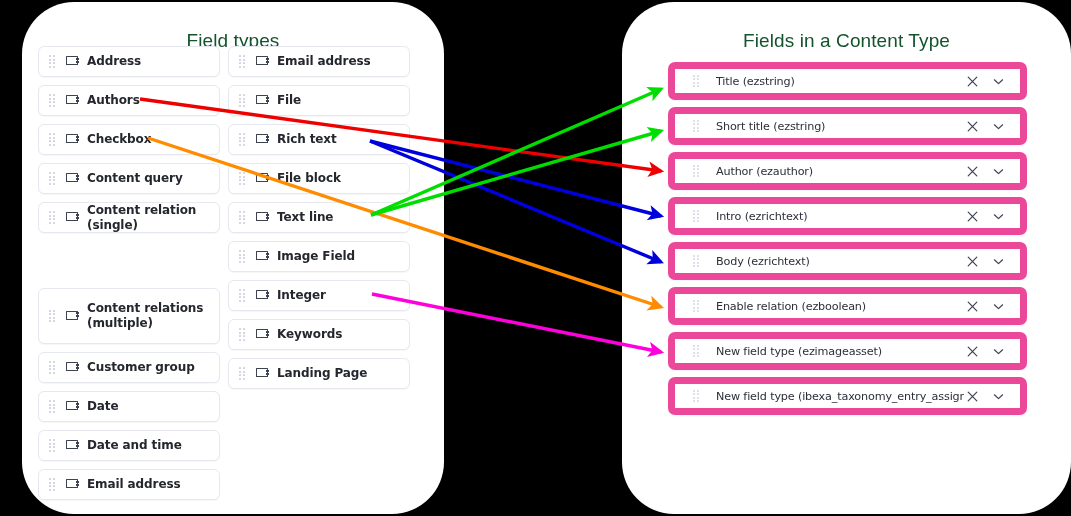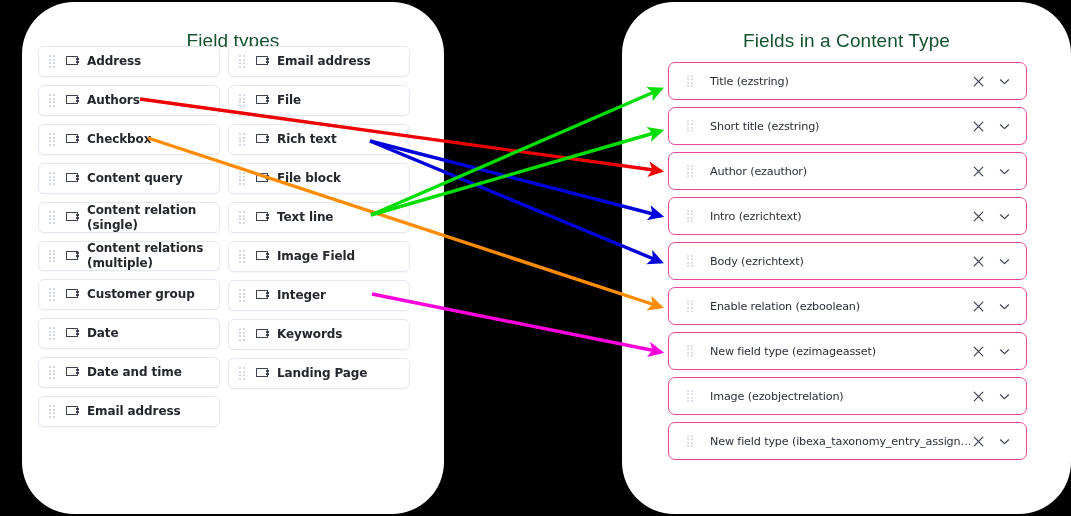--- a/index.html
+++ b/index.html
@@ -75,21 +75,22 @@
     margin-bottom: 8px;
     background: #ffffff;
     border: 1px solid #e6e8ef;
     border-radius: 6px;
     display: flex;
     align-items: center;
     padding: 0 8px;
     box-shadow: 0 1px 1px rgba(20,30,70,0.035);
   }
   .ft-card.tall {
-    height: 30px;
+    height: 56px;
+    margin-top: 47px;
   }
   .ft-label {
     font-size: 12px;
     font-weight: bold;
     color: #25272e;
     line-height: 1.22;
     font-family: "DejaVu Sans", sans-serif;
     letter-spacing: -0.1px;
   }
 
@@ -155,21 +156,21 @@
     left: 46px;
     width: 359px;
     display: flex;
     flex-direction: column;
   }
   .cf-card {
     box-sizing: border-box;
     height: 38px;
     margin-bottom: 7px;
     background: #ffffff;
-    border: 1px solid #ec4899;
+    border: 7px solid #ec4899;
     border-radius: 7px;
     display: flex;
     align-items: center;
     padding: 0 14px 0 16px;
     box-shadow: 0 1px 2px rgba(20,30,70,0.04);
   }
   .cf-label {
     font-size: 11.2px;
     color: #2b2f3a;
     flex: 1 1 auto;
@@ -718,45 +719,20 @@
             <i></i>
             <i></i>
             <i></i>
             <i></i>
             <i></i>
             <i></i>
             <i></i>
             <i></i>
           </span>
           <span class="cf-label">New field type (ezimageasset)</span>
-          <span class="cf-actions">
-            <span class="icon-btn">
-              <svg width="13" height="13" viewBox="0 0 13 13">
-                <path d="M2.2 2.2 L10.8 10.8 M10.8 2.2 L2.2 10.8" stroke="#3c4150" stroke-width="1.2" fill="none" stroke-linecap="round"></path>
-              </svg>
-            </span>
-            <span class="icon-btn">
-              <svg width="13" height="13" viewBox="0 0 13 13">
-                <path d="M2.4 4.8 L6.5 8.6 L10.6 4.8" stroke="#3c4150" stroke-width="1.2" fill="none" stroke-linecap="round" stroke-linejoin="round"></path>
-              </svg>
-            </span>
-          </span>
-        </div>
-        <div class="cf-card">
-          <span class="drag-handle lighter" style="margin-right: 16px;">
-            <i></i>
-            <i></i>
-            <i></i>
-            <i></i>
-            <i></i>
-            <i></i>
-            <i></i>
-            <i></i>
-          </span>
-          <span class="cf-label">Image (ezobjectrelation)</span>
           <span class="cf-actions">
             <span class="icon-btn">
               <svg width="13" height="13" viewBox="0 0 13 13">
                 <path d="M2.2 2.2 L10.8 10.8 M10.8 2.2 L2.2 10.8" stroke="#3c4150" stroke-width="1.2" fill="none" stroke-linecap="round"></path>
               </svg>
             </span>
             <span class="icon-btn">
               <svg width="13" height="13" viewBox="0 0 13 13">
                 <path d="M2.4 4.8 L6.5 8.6 L10.6 4.8" stroke="#3c4150" stroke-width="1.2" fill="none" stroke-linecap="round" stroke-linejoin="round"></path>
               </svg>

